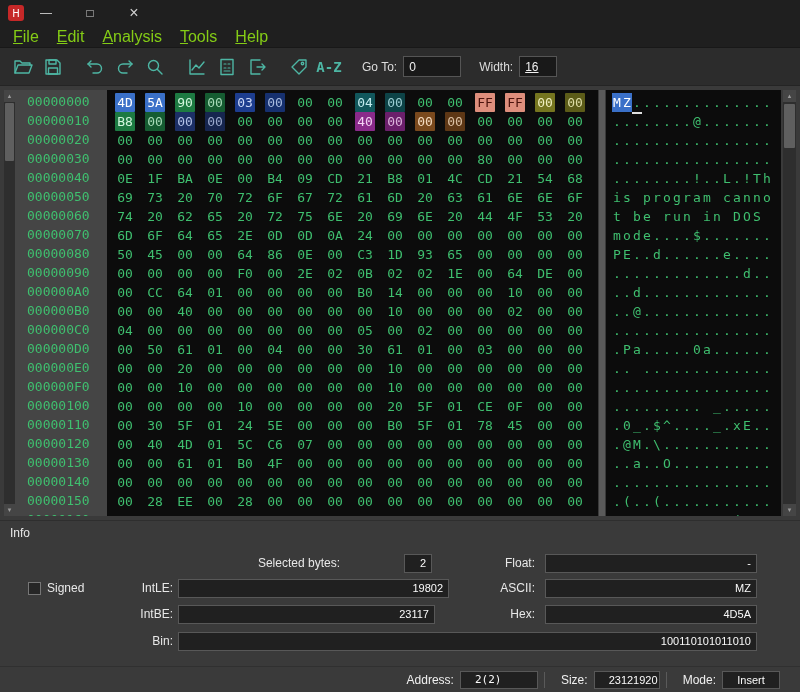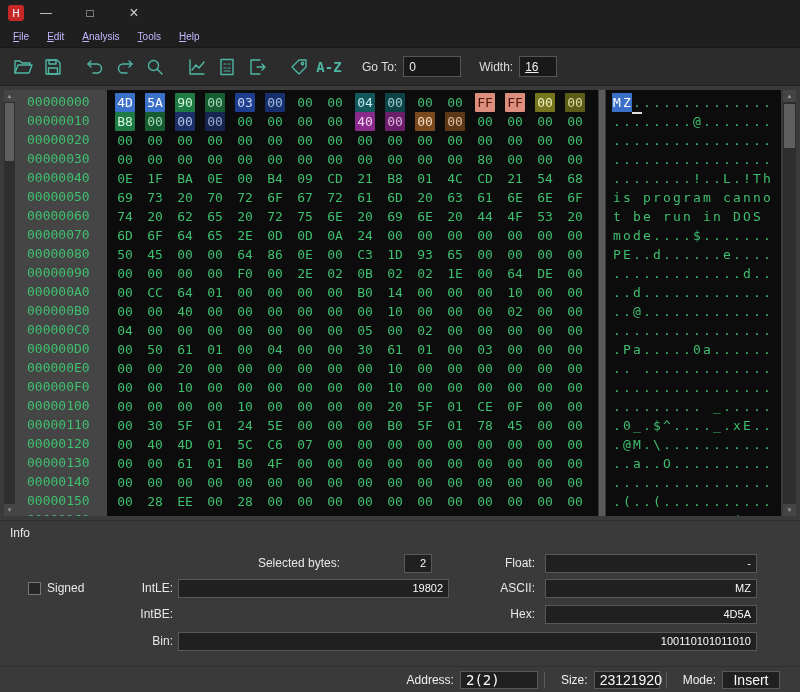--- a/index.html
+++ b/index.html
@@ -16,21 +16,21 @@
     -webkit-font-smoothing:antialiased;
   }
   
   .titlebar{height:26px;background:#1f1f1f;display:flex;align-items:center;}
   .appicon{margin-left:8px;display:flex;align-items:center;}
   .titletext{color:#dcdcdc;font-size:12px;margin-left:8px;flex:1;white-space:nowrap;overflow:hidden;}
   .winbtn{width:44px;height:26px;display:flex;align-items:center;justify-content:center;color:#cfcfcf;font-size:12px;}
   .winbtn.close{font-size:16px;}
   
   .menubar{height:22px;background:#1f1f1f;display:flex;align-items:center;padding-left:4px;border-bottom:1px solid #181818;}
-  .menu-item{padding:3px 9px;font-size:10px;color:#c4b5fd;}
+  .menu-item{padding:3px 9px;font-size:16px;color:#84cc16;}
   .menu-item u{text-decoration:underline;}
   
   .toolbar{height:38px;background:#2c2c2c;display:flex;align-items:center;padding:0 8px;border-bottom:1px solid #242424;}
   .tbtn{width:30px;height:30px;display:flex;align-items:center;justify-content:center;border-radius:3px;flex:none;}
   .tbtn.gap{margin-left:12px;}
   .tbtn svg{stroke:var(--icon-teal);fill:none;stroke-width:1.4;stroke-linecap:round;stroke-linejoin:round;}
   .azlabel{color:var(--icon-teal);font-size:14px;font-weight:bold;font-family:"DejaVu Sans Mono",monospace;}
   .tlabel{color:#dddddd;font-size:12px;margin:0 6px 0 18px;}
   .tinput{height:21px;background:#191919;border:1px solid #555;color:#f0f0f0;font-size:12px;padding:1px 5px;font-family:"Liberation Sans",sans-serif;}
   .tinput.goto{width:58px;}
@@ -61,21 +61,21 @@
   
   .infopanel{height:146px;background:#3a3a3a;position:relative;border-top:1px solid #2e2e2e;color:#e8e8e8;font-size:12px;}
   .info-title{position:absolute;top:5px;left:10px;}
   .ilabel{position:absolute;text-align:right;}
   .fieldbox{position:absolute;height:19px;line-height:17px;background:#202020;border:1px solid #585858;color:#fafafa;font-size:11px;text-align:right;padding:0 5px;}
   .cbwrap{position:absolute;left:28px;top:60px;display:flex;align-items:center;}
   .cbbox{width:13px;height:13px;background:#262626;border:1px solid #777;margin-right:6px;}
   
   .statusbar{height:26px;background:#3a3a3a;border-top:1px solid #303030;display:flex;align-items:center;justify-content:flex-end;padding-right:20px;color:#f0f0f0;font-size:12px;}
   .statusbar .slabel{margin:0 6px 0 10px;}
-  .sbox{height:18px;line-height:16px;background:#202020;border:1px solid #585858;padding:0 5px;font-size:14px;color:#fafafa;}
+  .sbox{height:18px;line-height:16px;background:#202020;border:1px solid #585858;padding:0 14px;font-size:11px;color:#fafafa;}
   .sbox.addr{width:78px;text-align:left;}
   .sbox.size{width:66px;text-align:right;}
   .sbox.mode{width:58px;text-align:center;}
   .sep{width:1px;height:16px;background:#5a5a5a;margin:0 6px;}
 </style>
 </head>
 <body>
 
 <div class="titlebar">
   <span class="appicon">
@@ -265,20 +265,21 @@
   <span class="ilabel" style="left:475px;top:35px;width:60px;">Float:</span>
   <div class="fieldbox" style="left:545px;top:33px;width:212px;">-</div>
 
   <span class="ilabel" style="left:115px;top:60px;width:58px;">IntLE:</span>
   <div class="fieldbox" style="left:178px;top:58px;width:271px;">19802</div>
 
   <span class="ilabel" style="left:475px;top:60px;width:60px;">ASCII:</span>
   <div class="fieldbox" style="left:545px;top:58px;width:212px;">MZ</div>
 
   <span class="ilabel" style="left:115px;top:86px;width:58px;">IntBE:</span>
+  <div class="fieldbox" style="left:178px;top:84px;width:257px;">23117</div>
 
   <span class="ilabel" style="left:475px;top:86px;width:60px;">Hex:</span>
   <div class="fieldbox" style="left:545px;top:84px;width:212px;">4D5A</div>
 
   <span class="ilabel" style="left:115px;top:113px;width:58px;">Bin:</span>
   <div class="fieldbox" style="left:178px;top:111px;width:579px;">100110101011010</div>
 </div>
 
 <div class="statusbar">
   <span class="slabel">Address:</span>

